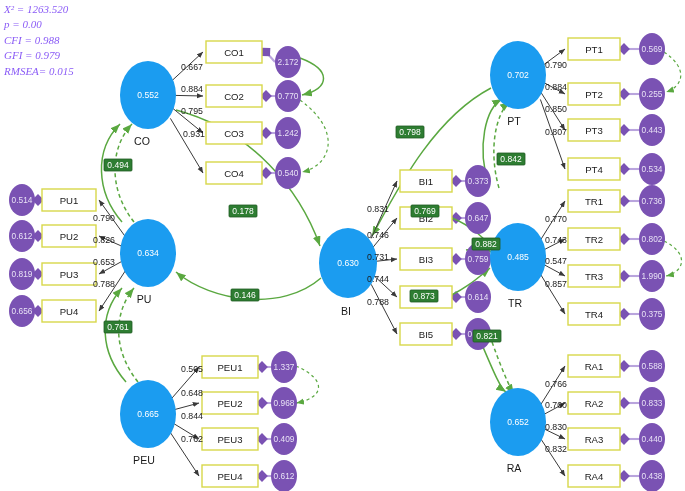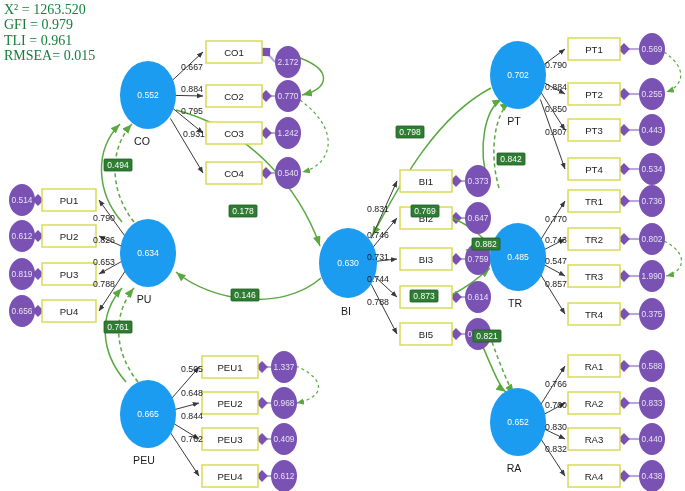--- a/index.html
+++ b/index.html
@@ -1,22 +1,22 @@
 <!DOCTYPE html>
 <html><head>
 <meta charset="utf-8">
 <style>
   html,body{margin:0;padding:0;background:#ffffff;}
   body{width:685px;height:491px;overflow:hidden;
        font-family:"Liberation Sans", sans-serif;}
   #stage{position:relative;width:685px;height:491px;background:#fff;}
   svg{position:absolute;left:0;top:0;width:685px;height:491px;}
   .fit-stats{position:absolute;left:4px;top:2px;width:175px;
-    font-family:"Liberation Serif", serif;font-size:14px;
-    line-height:15.45px;color:#15803d;white-space:pre;}
+    font-family:"Liberation Serif", serif;font-style:italic;font-size:11px;
+    line-height:15.45px;color:#8b5cf6;white-space:pre;}
   text{font-family:"Liberation Sans", sans-serif;}
   .ind-label{font-size:9.6px;fill:#1a1a1a;}
   .lat-name{font-size:10.6px;fill:#1a1a1a;}
   .r2{font-size:8.6px;fill:#ffffff;}
   .errv{font-size:8.3px;fill:#e8e2f5;}
   .load{font-size:8.8px;fill:#1a1a1a;}
   .pathv{font-size:8.5px;fill:#ffffff;}
   .box{fill:#ffffff;stroke:#d8d84a;stroke-width:1.4px;}
   .lat{fill:#1b9cf0;stroke:none;}
   .err{fill:#7a52b3;stroke:none;}
@@ -25,21 +25,21 @@
   .struct{stroke:#5aa840;stroke-width:1.5px;fill:none;}
   .structd{stroke:#5aa840;stroke-width:1.5px;fill:none;stroke-dasharray:4 3;}
   .corr{stroke:#5aa840;stroke-width:1.2px;fill:none;stroke-dasharray:3 3;}
   .plabel{fill:#2e7d32;stroke:#1f5c22;stroke-width:.8px;}
 </style>
 </head>
 <body>
 
 <div id="stage">
 
-  <div class="fit-stats" id="fitstats"><div>X² = 1263.520</div><div>GFI = 0.979</div><div>TLI = 0.961</div><div>RMSEA= 0.015</div></div>
+  <div class="fit-stats" id="fitstats"><div>X² = 1263.520</div><div>p = 0.00</div><div>CFI = 0.988</div><div>GFI = 0.979</div><div>RMSEA= 0.015</div></div>
 
   <svg id="diagram" viewBox="0 0 685 491">
     <defs>
       <marker id="ah" markerWidth="7" markerHeight="7" refX="6.2" refY="2.6" orient="auto" markerUnits="strokeWidth">
         <path d="M0,0 L6.4,2.6 L0,5.2 z" fill="#3a3a3a"></path>
       </marker>
       <marker id="ag" markerWidth="8" markerHeight="8" refX="6.6" refY="2.6" orient="auto" markerUnits="strokeWidth">
         <path d="M0,0 L6.4,2.6 L0,5.2 z" fill="#5aa840"></path>
       </marker>
       <marker id="ap" markerWidth="8" markerHeight="8" refX="2.8" refY="2.8" orient="auto" markerUnits="strokeWidth">

